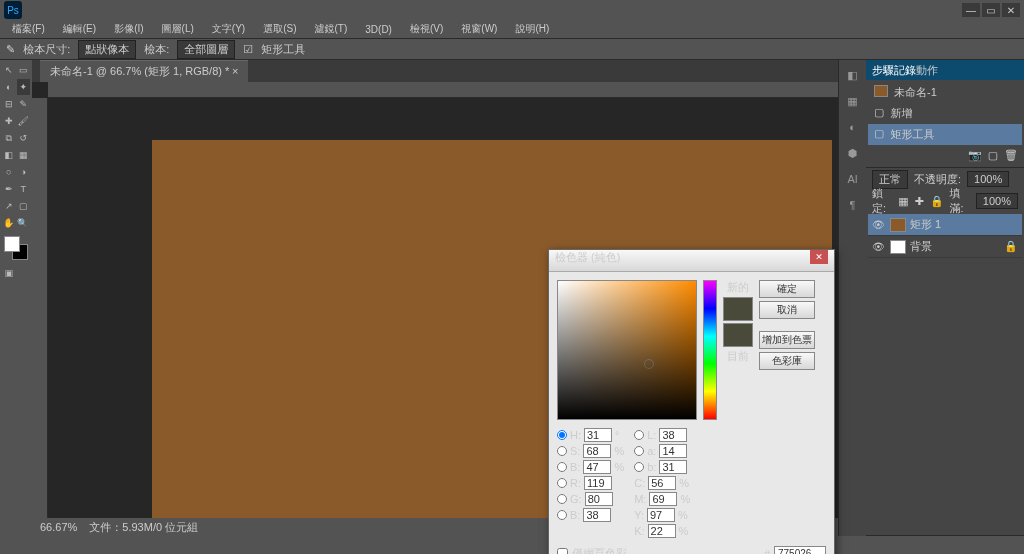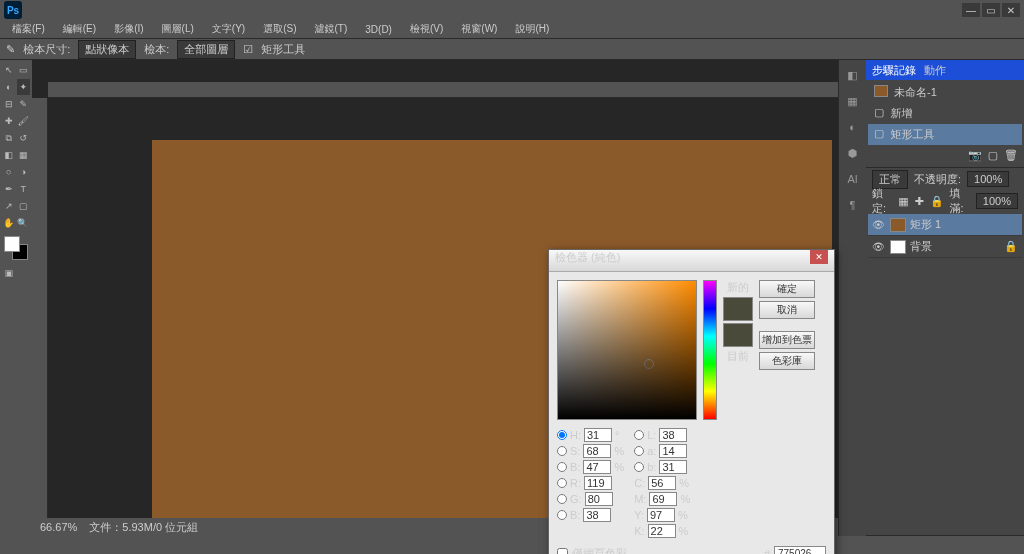--- a/index.html
+++ b/index.html
@@ -1,18 +1,18 @@
 <!DOCTYPE html>
 <html><head>
 <meta charset="utf-8">
 <style>
 *{margin:0;padding:0;box-sizing:border-box;font-family:"Microsoft YaHei",sans-serif;font-size:11px;color:#ccc}
 body{width:1024px;height:554px;background:#535353;overflow:hidden;position:relative}
 .title-bar{height:20px;background:#535353;display:flex;align-items:center;padding:0 4px}
-.ps-logo{width:18px;height:18px;background:#001e36;border-radius:3px;display:flex;align-items:center;justify-content:center;color:#31a8ff;font-weight:bold;font-size:10px;margin-right:8px}
+.ps-logo{width:18px;height:18px;background:#001e36;border-radius:3px;display:flex;align-items:center;justify-content:center;color:#31a8ff;font-weight:normal;font-size:10px;margin-right:8px}
 .window-controls{margin-left:auto;display:flex;gap:2px}
 .window-controls span{width:18px;height:14px;background:#3a3a3a;display:flex;align-items:center;justify-content:center;cursor:pointer;font-size:10px}
 .menu-bar{height:18px;background:#535353;display:flex;align-items:center;padding:0 6px;gap:6px}
 .menu-bar span{padding:2px 6px;cursor:pointer;font-size:10px}
 .options-bar{height:22px;background:#535353;border-top:1px solid #2a2a2a;border-bottom:1px solid #2a2a2a;display:flex;align-items:center;padding:0 6px;gap:8px;font-size:10px}
 .options-bar .sel{background:#3a3a3a;padding:1px 6px;border:1px solid #222}
 .main{display:flex;height:476px}
 .toolbox{width:32px;background:#535353;padding:2px;display:flex;flex-direction:column;gap:1px}
 .tool-row{display:flex;gap:1px}
 .tool{width:14px;height:16px;background:#535353;display:flex;align-items:center;justify-content:center;cursor:pointer;font-size:9px;color:#bbb}
@@ -24,21 +24,21 @@
 .tab-bar{height:22px;background:#3a3a3a;display:flex;align-items:center;padding:0 8px}
 .tab{background:#535353;padding:3px 10px;font-size:10px;border-top:1px solid #666}
 .ruler-h{position:absolute;top:22px;left:16px;right:0;height:16px;background:#535353;border-bottom:1px solid #2a2a2a;font-size:7px;color:#888;overflow:hidden}
 .ruler-v{position:absolute;top:38px;left:0;width:16px;bottom:0;background:#535353;border-right:1px solid #2a2a2a}
 .canvas{position:absolute;top:80px;left:120px;width:680px;height:410px;background:#8b5a2b}
 .status-bar{position:absolute;bottom:0;left:0;right:0;height:18px;background:#535353;display:flex;align-items:center;padding:0 8px;font-size:10px;gap:12px}
 .panels-right{width:158px;background:#454545;display:flex;flex-direction:column}
 .panel-strip{width:28px;background:#454545;border-left:1px solid #2a2a2a;display:flex;flex-direction:column;align-items:center;padding:6px 0;gap:8px}
 .panel-strip span{width:18px;height:18px;display:flex;align-items:center;justify-content:center;font-size:11px;color:#999}
 .panel-group{border-bottom:1px solid #2a2a2a}
-.panel-tabs{height:20px;background:#1d4ed8;display:flex;align-items:center;padding:0 6px;gap:8px;font-size:10px}
+.panel-tabs{height:20px;background:#0c4a6e;display:flex;align-items:center;padding:0 6px;font-size:10px}
 .panel-tabs .active{color:#fff}
 .history-list{padding:2px}
 .history-item{display:flex;align-items:flex-start;padding:3px 6px;gap:6px;font-size:10px}
 .history-item.sel{background:#5a7aa0}
 .history-thumb{width:14px;height:12px;background:#8b5a2b;border:1px solid #888}
 .layers-panel{flex:1}
 .layer-controls{height:22px;display:flex;align-items:center;padding:0 6px;gap:6px;font-size:10px}
 .layer-controls .sel{background:#3a3a3a;padding:1px 6px;border:1px solid #222}
 .layer-list{padding:2px}
 .layer-item{display:flex;align-items:center;padding:3px 4px;gap:4px;font-size:10px;border-bottom:1px solid #3a3a3a}
@@ -149,20 +149,23 @@
     <div class="color-swatch">
       <div class="bg-color"></div>
       <div class="fg-color"></div>
     </div>
     <div class="tool-row">
         <div class="tool">▣</div>
       </div>
   </div>
 
   <div class="canvas-area">
+    <div class="tab-bar">
+      <div class="tab"><span>未命名-1 @ 66.7% (矩形 1, RGB/8) *</span> <span>×</span></div>
+    </div>
     <div class="ruler-h"></div>
     <div class="ruler-v"></div>
     <div class="canvas"></div>
     <div class="status-bar">
       <span>66.67%</span>
       <span>文件：5.93M/0 位元組</span>
     </div>
   </div>
 
   <div class="right-group">

